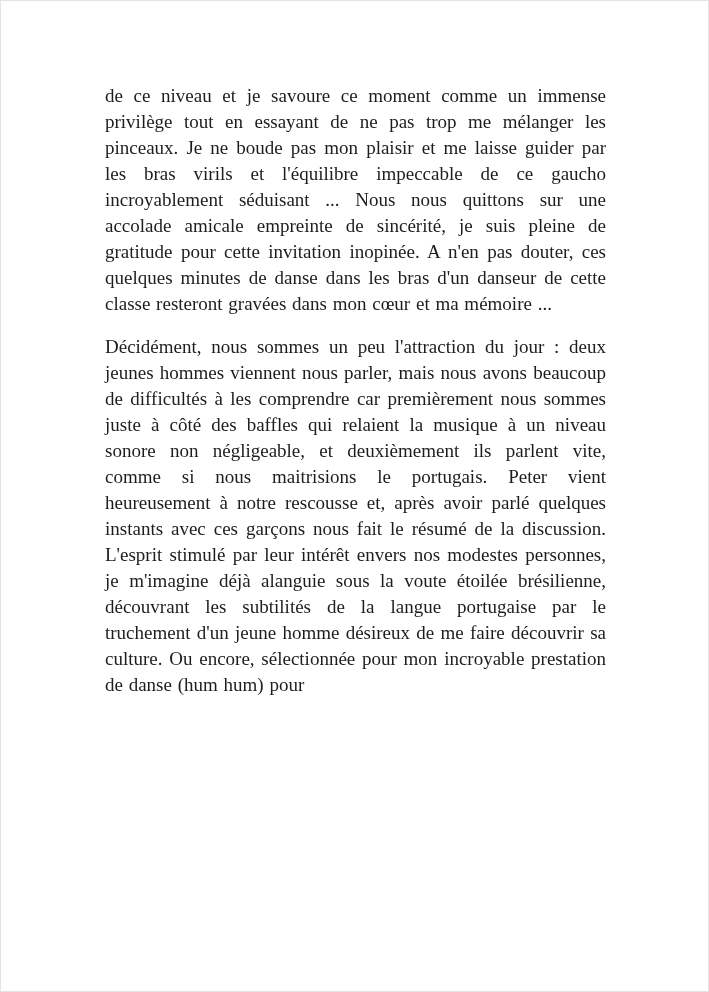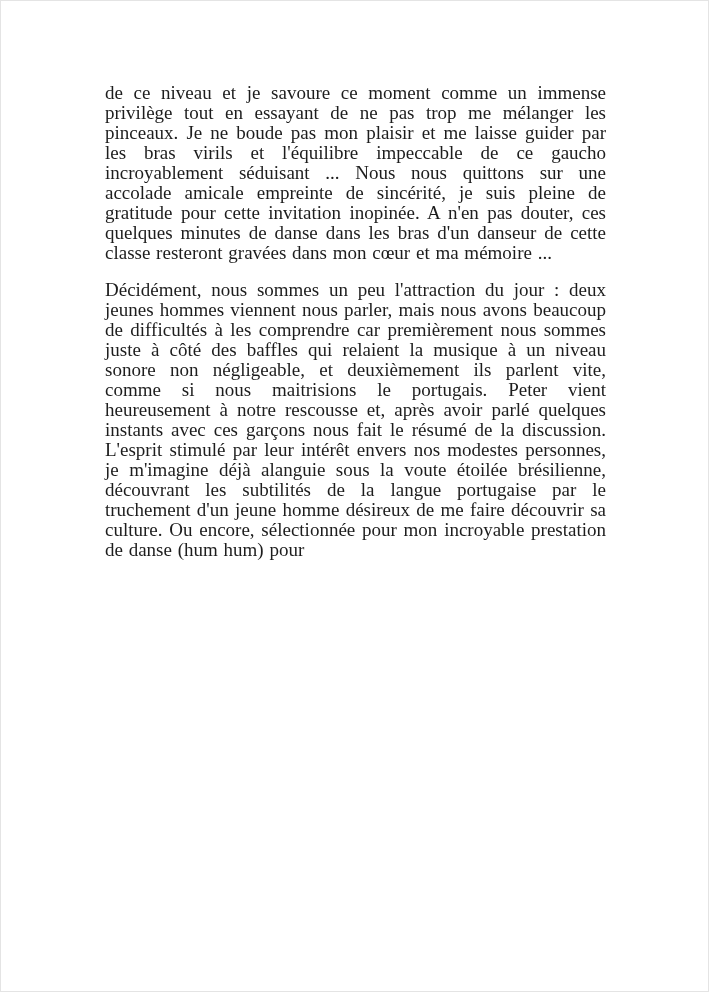--- a/index.html
+++ b/index.html
@@ -18,21 +18,21 @@
   }
   .text-block {
     position: absolute;
     left: 104px;
     top: 82px;
     width: 501px;
   }
   .text-block p {
     font-family: "Liberation Serif", "DejaVu Serif", serif;
     font-size: 19px;
-    line-height: 20px;
+    line-height: 26px;
     text-align: justify;
     color: #1d1d1d;
     margin: 0 0 17px 0;
     word-spacing: 1px;
   }
   .text-block p:last-child {
     margin-bottom: 12px;
   }
   .page-number {
     position: absolute;

